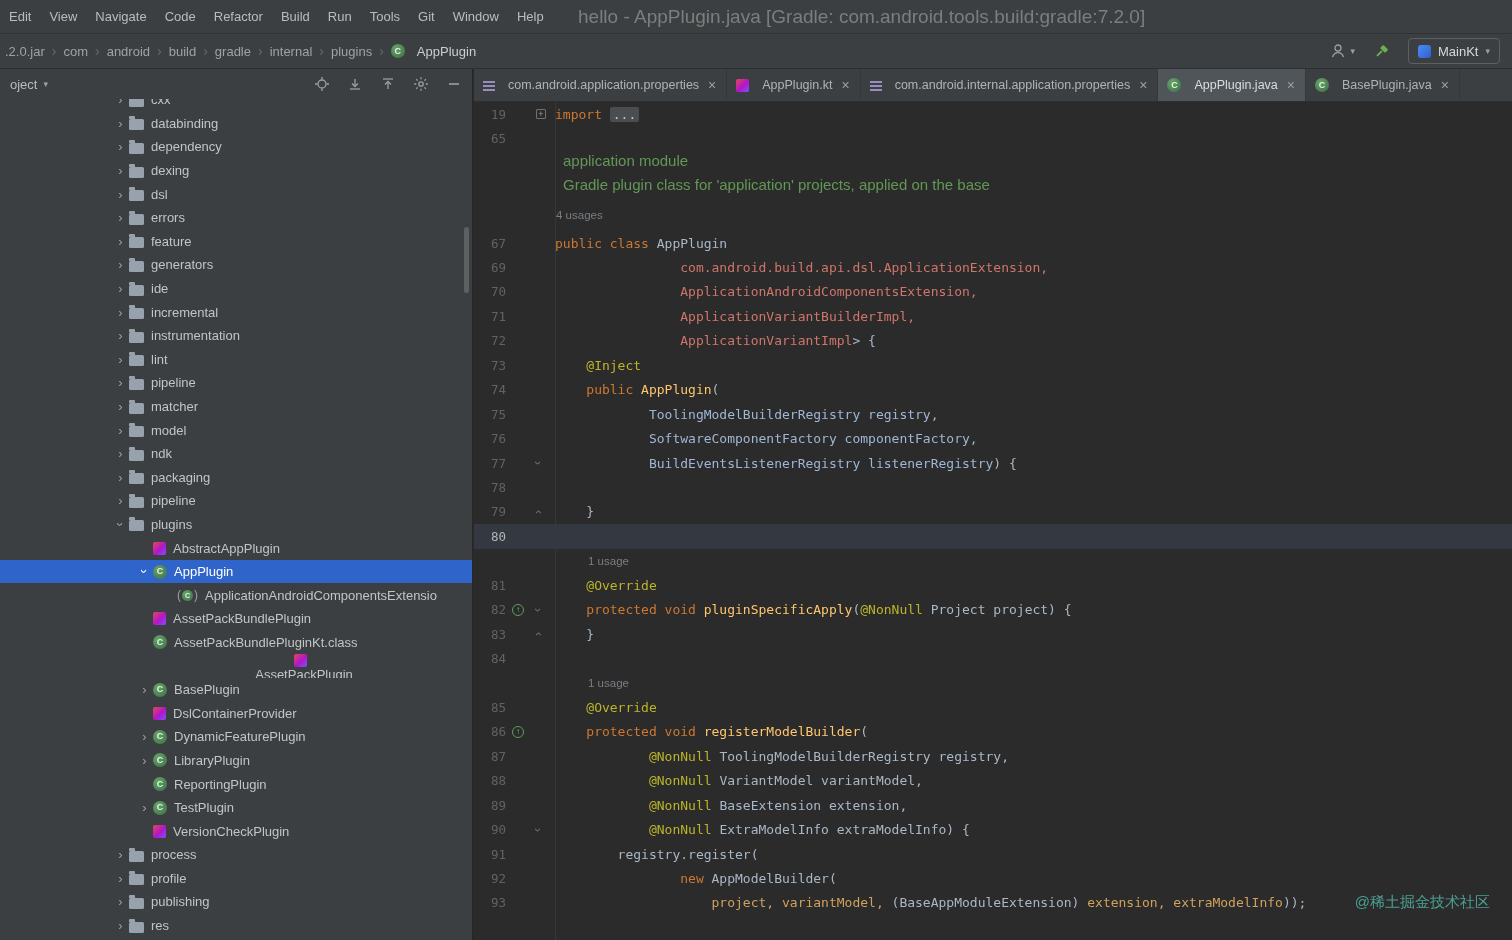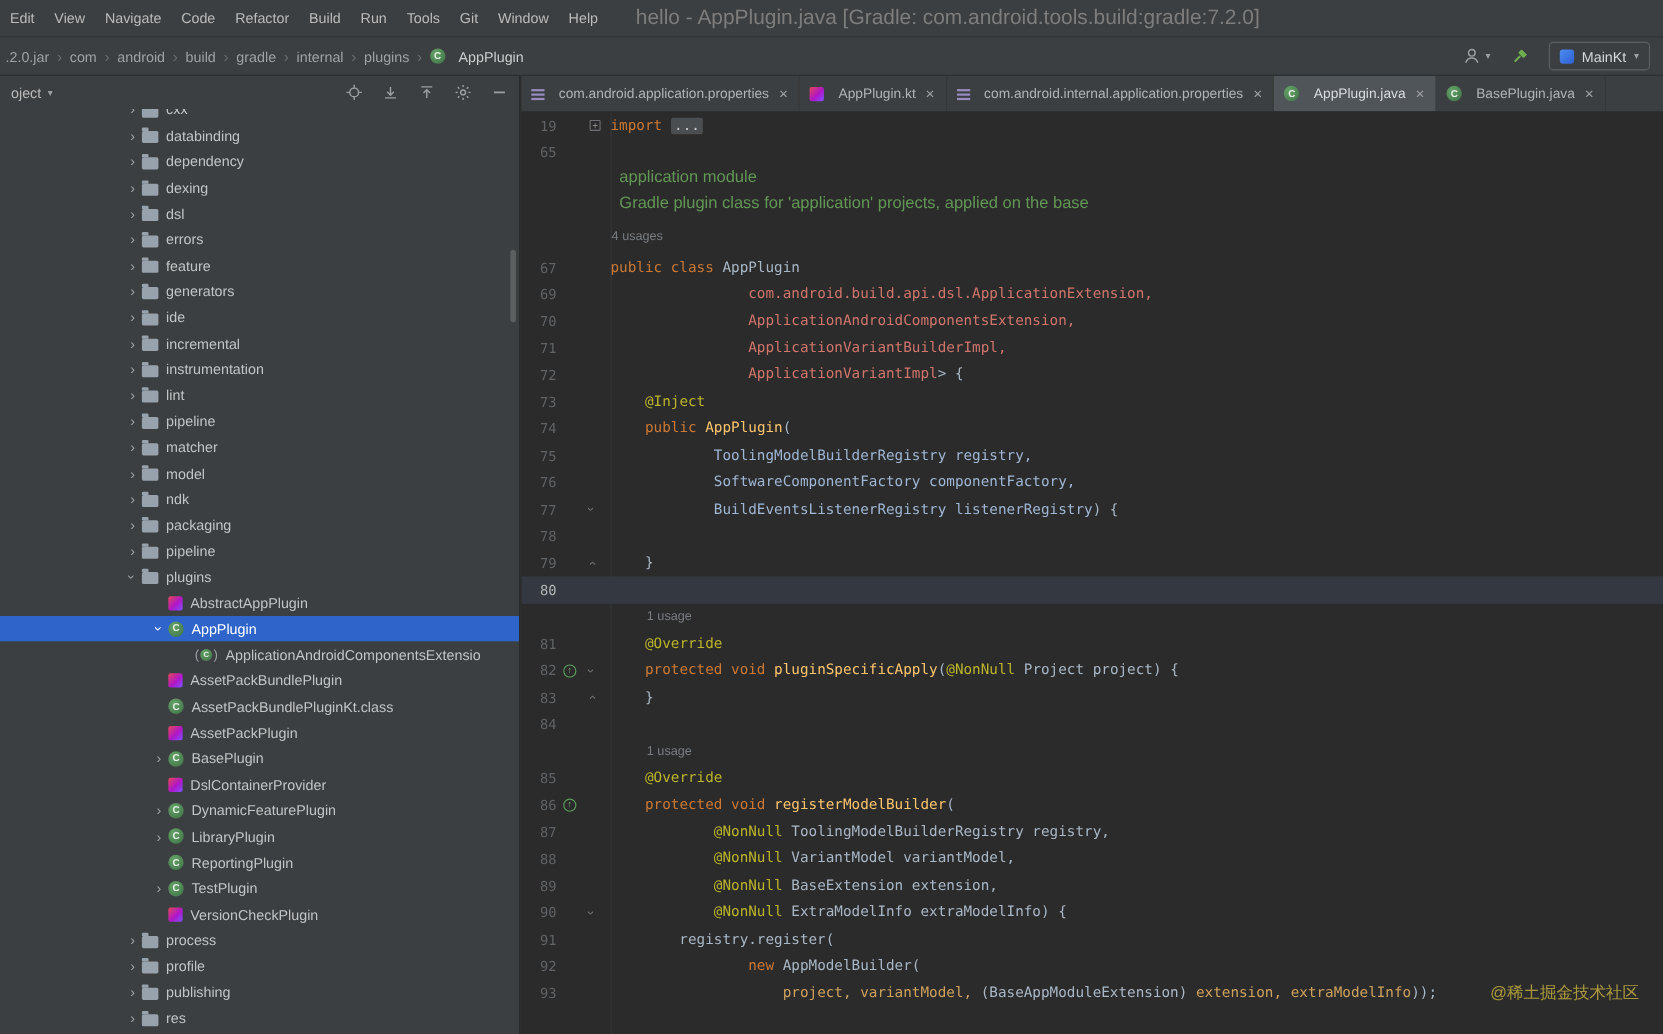--- a/index.html
+++ b/index.html
@@ -94,21 +94,21 @@
   .gmark.plus{transform:translateY(-50%);width:10px;height:10px;border:1px solid #6e7073;
     font-size:9px;text-align:center;line-height:8px;color:#9a9a9a;border-radius:1px}
   .cline{flex:1;white-space:pre;font-family:"DejaVu Sans Mono",monospace;font-size:13px;color:var(--plain)}
   .cline-doc{font-family:"Liberation Sans",sans-serif;font-size:15px;color:var(--doc-comment);padding-left:8px;white-space:pre}
   .cline-inlay{font-family:"Liberation Sans",sans-serif;font-size:11.5px;color:#797e83;white-space:pre}
   .tk-kw{color:var(--keyword)} .tk-pl{color:var(--plain)} .tk-fn{color:var(--method)}
   .tk-an{color:var(--annotation)} .tk-ty{color:var(--type-arg)} .tk-pr{color:var(--param)}
   .tk-ag{color:var(--call-arg)}
   .tk-fold{background:#4b4e50;color:#c8c8c8;border-radius:2px;padding:0 3px}
 
-  .watermark{position:absolute;right:22px;top:893px;color:#fde047;opacity:.6;font-size:15px;z-index:9}
+  .watermark{position:absolute;right:22px;top:893px;color:#5eead4;opacity:.6;font-size:15px;z-index:9}
 </style>
 </head>
 <body>
 
 <div class="menubar">
   <div id="menu-items" style="display: flex;">
       <div class="menu-item">Edit</div>
       <div class="menu-item">View</div>
       <div class="menu-item">Navigate</div>
       <div class="menu-item">Code</div>
@@ -386,21 +386,21 @@
           </span>
           <span class="tlabel">AssetPackBundlePlugin</span>
         </div>
         <div class="trow" style="padding-left: 136px;">
           <span class="chev"></span>
           <span class="ticon">
             <span class="i-class">C</span>
           </span>
           <span class="tlabel">AssetPackBundlePluginKt.class</span>
         </div>
-        <div class="trow" style="padding-left: 136px;">
+        <div class="trow" style="padding-left: 136px; flex-direction: column;">
           <span class="chev"></span>
           <span class="ticon">
             <span class="i-kotlin"></span>
           </span>
           <span class="tlabel">AssetPackPlugin</span>
         </div>
         <div class="trow" style="padding-left: 136px;">
           <span class="chev"><span class="g">›</span></span>
           <span class="ticon">
             <span class="i-class">C</span>

